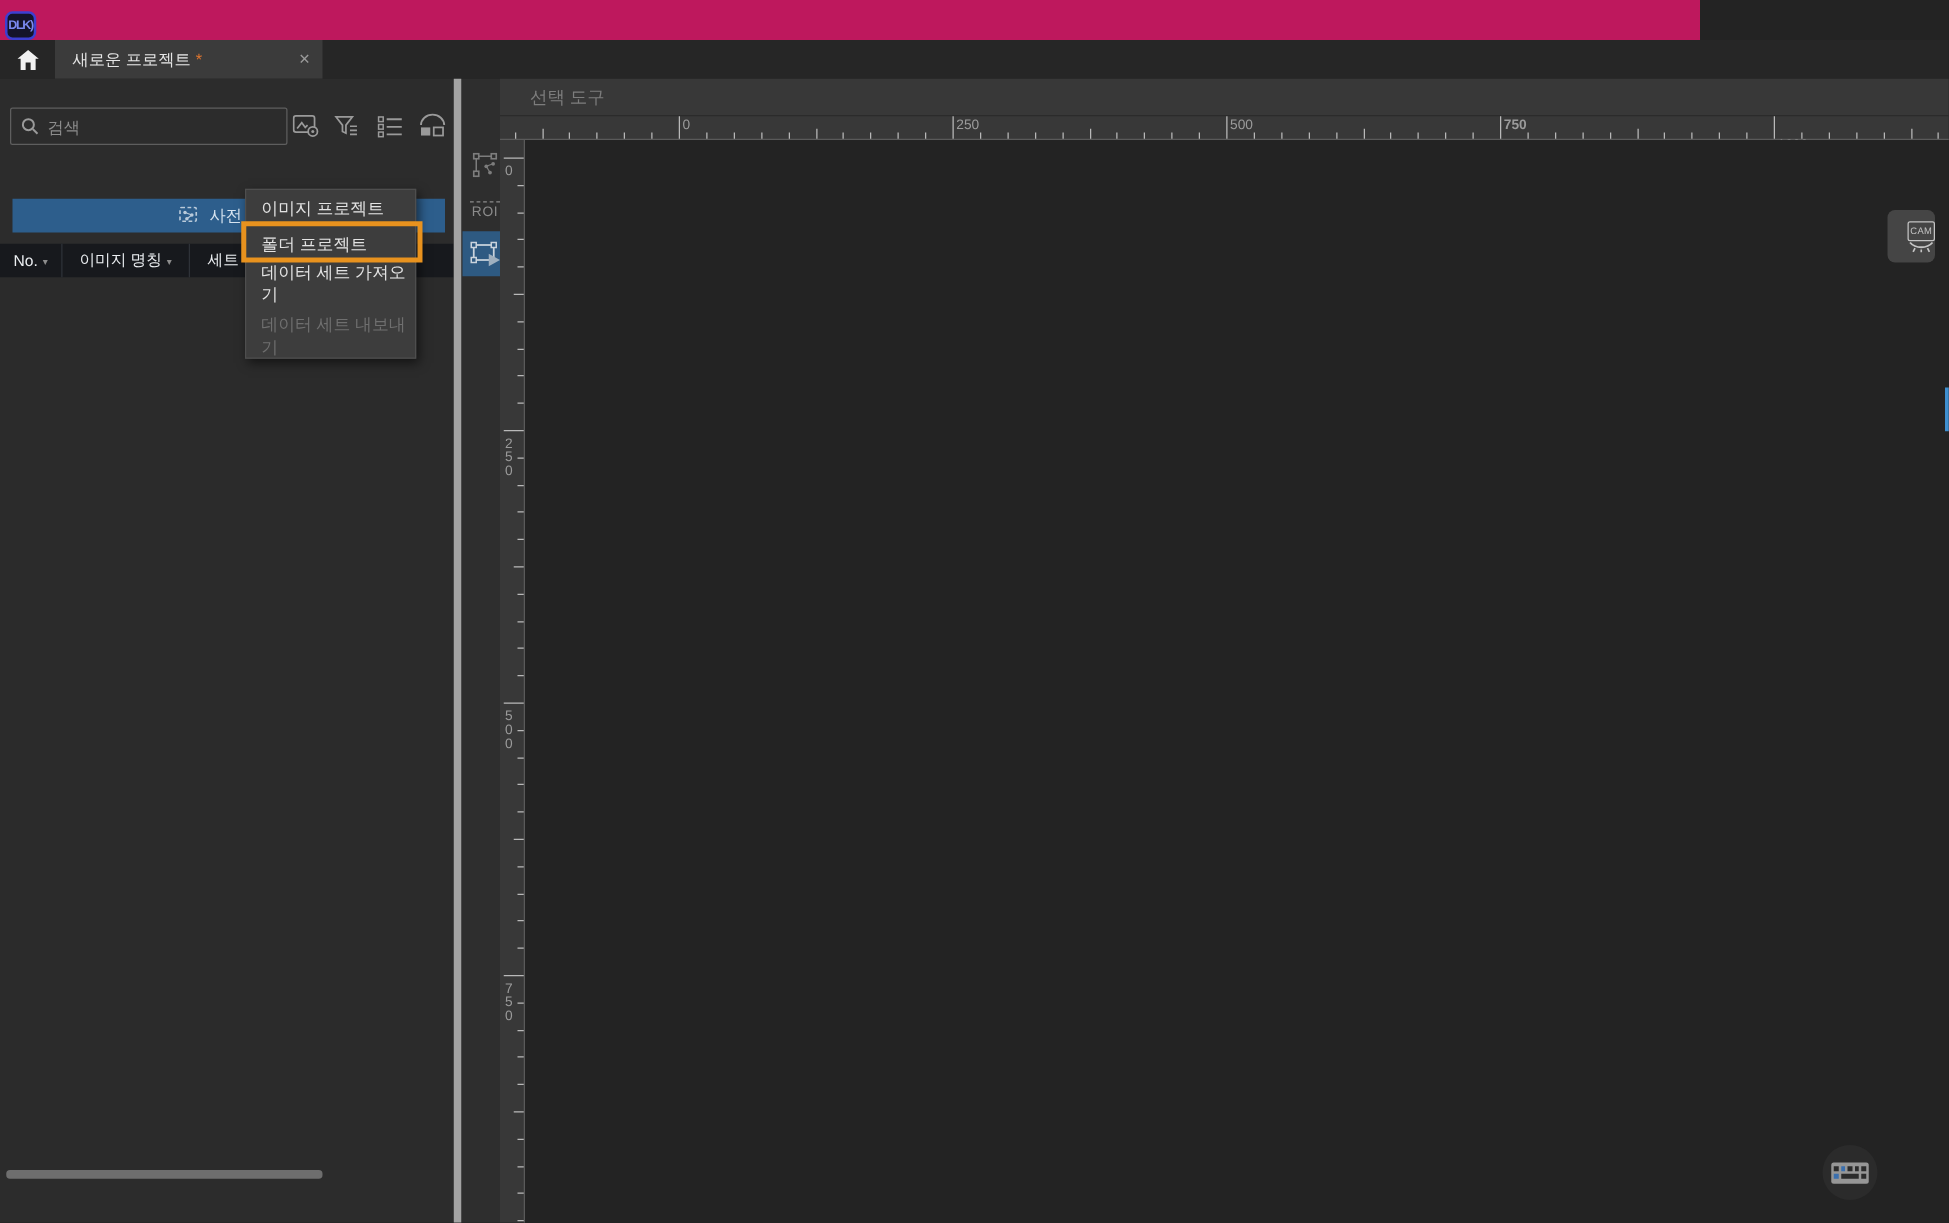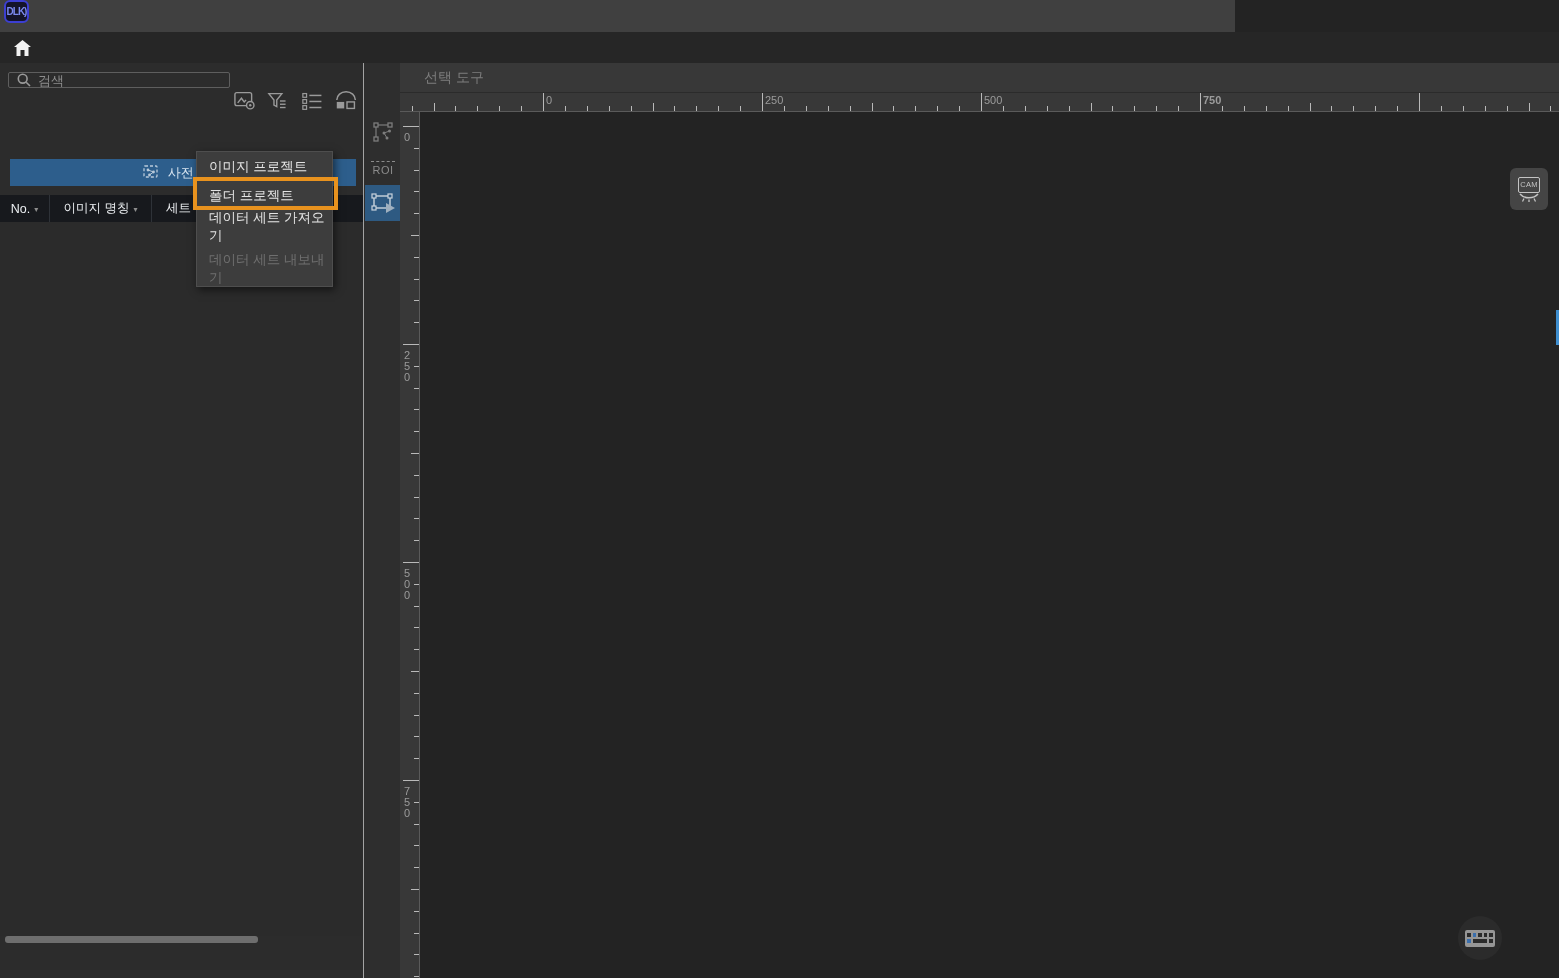--- a/index.html
+++ b/index.html
@@ -1,38 +1,38 @@
 <!DOCTYPE html>
 <html><head>
 <meta charset="utf-8">
 <style>
   * { margin:0; padding:0; box-sizing:border-box; }
   html,body { width:1559px; height:978px; background:#232323; overflow:hidden;
               font-family:"Liberation Sans","DejaVu Sans",sans-serif; }
   .abs { position:absolute; }
 
   
-  #menubar { left:0; top:0; width:1235px; height:32px; background:#404040; display:flex; align-items:flex-start; }
+  #menubar { left:0; top:0; width:1360px; height:32px; background:#be185d; display:flex; align-items:flex-end; }
   #logo { width:25px; height:23px; margin-left:4px; border:2px solid #3c3fd2; border-radius:6px;
           color:#7b8af0; font-size:10px; font-weight:bold; display:flex; align-items:center; justify-content:center;
           background:#14142a; letter-spacing:-1px; }
   .menu-item { color:#e8e8e8; font-size:14px; padding:6px 14px; cursor:default; }
   #menubar .menu-items { display:flex; margin-left:15px; gap:22px; }
 
   
   #tabbar { left:0; top:32px; width:1559px; height:31px; background:#262626; display:flex; align-items:stretch; }
   #home-btn { width:44px; display:flex; align-items:center; justify-content:center; }
   #active-tab { width:214px; background:#3b3b3b; display:flex; align-items:center; padding:0 10px 0 14px; }
   #tab-title { color:#e6e6e6; font-size:13px; }
   #tab-mod { color:#e0762f; font-size:13px; margin-left:4px; }
   #tab-close { margin-left:auto; color:#9a9a9a; font-size:15px; line-height:15px; cursor:default; }
 
   
   #left-panel { left:0; top:63px; width:363px; height:915px; background:#2c2c2c; }
-  #search-box { left:8px; top:9px; width:222px; height:16px; border:1px solid #5e5e5e; border-radius:2px;
+  #search-box { left:8px; top:23px; width:222px; height:30px; border:1px solid #5e5e5e; border-radius:2px;
                 display:flex; align-items:center; padding:0 8px; gap:7px; background:#2c2c2c; }
   #search-box input { background:transparent; border:0; outline:none; color:#bdbdbd; font-size:13px; width:160px;
                       font-family:inherit; }
   #search-box input::placeholder { color:#8d8d8d; }
   #panel-icons { left:234px; top:24px; width:124px; height:28px; display:flex; align-items:center; gap:11px; }
 
   #import-highlight { left:9px; top:63px; width:349px; height:29px; border:4px solid #E8921E; background:#E8921E; }
   #import-btn { width:100%; height:100%; background:#7e7e7e; border:0; color:#fff; font-size:13px;
                 font-family:inherit; display:flex; align-items:center; justify-content:center; gap:7px; cursor:default; }
   #import-btn .caret { font-size:9px; color:#fff; }
@@ -44,21 +44,21 @@
   #table-header { left:0; top:132px; width:363px; height:27px; background:#17191d; display:flex; align-items:center; }
   .th-cell { display:flex; align-items:center; justify-content:center; gap:4px; color:#eceff2; font-size:12.5px;
              height:100%; border-right:1px solid #2e3238; }
   .th-cell .sort { color:#8d8d8d; font-size:8px; margin-top:2px; }
   #rows-area { left:0; top:159px; width:363px; height:714px; background:#2b2b2b; }
   #hscroll-thumb { left:5px; top:873px; width:253px; height:7px; background:#6e6e6e; border-radius:3px; }
   #panel-footer { left:0; top:886px; width:363px; height:29px; background:#3a3a3a; display:flex; align-items:center;
                   padding-left:16px; color:#f2f2f2; font-size:13px; }
 
   
-  #tool-strip { left:363px; top:63px; width:37px; height:915px; background:#2e2e2e; border-left:1px solid #a3a3a3; }
+  #tool-strip { left:363px; top:63px; width:37px; height:915px; background:#2e2e2e; border-left:6px solid #a3a3a3; }
   .tool-btn { position:absolute; left:1px; width:36px; display:flex; align-items:center; justify-content:center;
               cursor:default; }
   #tool-smart { top:50px; height:38px; }
   #tool-roi { top:88px; height:34px; color:#8b8b8b; font-size:11px; letter-spacing:.5px; }
   #tool-roi .roi-inner { border-top:1px dashed #8b8b8b; padding:2px 1px 0 1px; }
   #tool-select { top:122px; height:36px; background:#2e5a82; }
 
   
   #canvas-header { left:400px; top:63px; width:1159px; height:30px; background:#383838; display:flex;
                    align-items:center; padding-left:24px; color:#7d7d7d; font-size:14px;
@@ -70,21 +70,21 @@
   .tick { position:absolute; background:#b9b9b9; }
   .tick.h { bottom:0; width:1px; }
   .tick.h.minor { height:5px; } .tick.h.mid { height:8px; } .tick.h.major { height:18px; }
   .tick.v { right:0; height:1px; }
   .tick.v.minor { width:5px; } .tick.v.mid { width:8px; } .tick.v.major { width:16px; }
   .rlabel { position:absolute; color:#9b9b9b; font-size:11px; }
   .rlabel.h { top:1px; }
   .rlabel.v { left:4px; line-height:11px; }
 
   #camera-btn { left:1510px; top:168px; width:38px; height:42px; background:#454545; border-radius:6px;
-                display:flex; flex-direction:column; align-items:center; justify-content:center; cursor:default; }
+                display:flex; flex-direction:column; align-items:flex-end; justify-content:center; cursor:default; }
   #cam-box { border:1.5px solid #c4c4c4; border-radius:2px; width:22px; height:16px; color:#c4c4c4;
              font-size:7.5px; display:flex; align-items:center; justify-content:center; letter-spacing:.3px; }
   #edge-handle { left:1556px; top:310px; width:3px; height:35px; background:#3f8fd0; }
 
   #kbd-btn { left:1458px; top:916px; width:44px; height:44px; border-radius:50%; background:#2b2b2b;
              display:flex; align-items:center; justify-content:center; cursor:default; }
   #kbd-body { width:30px; height:17px; background:#969696; border-radius:2px; padding:3px 2px 2px 2px; }
   .krow { display:flex; gap:2px; margin-bottom:2px; }
   .key { width:4px; height:4px; background:#2b2b2b; }
   .key.blue { background:#3a6fae; }
@@ -106,20 +106,25 @@
 
 <div id="menubar" class="abs">
   <div id="logo">DLK)</div>
 </div>
 
 <div id="tabbar" class="abs">
   <div id="home-btn">
     <svg width="19" height="18" viewBox="0 0 19 18">
       <path d="M9.5 1 L18 8 L15.5 8 L15.5 17 L11.5 17 L11.5 11 L7.5 11 L7.5 17 L3.5 17 L3.5 8 L1 8 Z" fill="#f2f2f2"></path>
     </svg>
+  </div>
+  <div id="active-tab">
+    <span id="tab-title">새로운 프로젝트</span>
+    <span id="tab-mod">*</span>
+    <span id="tab-close">×</span>
   </div>
 </div>
 
 <div id="left-panel" class="abs">
 
   <div id="search-box" class="abs">
     <svg width="14" height="14" viewBox="0 0 14 14">
       <circle cx="5.7" cy="5.7" r="4.4" fill="none" stroke="#9a9a9a" stroke-width="1.6"></circle>
       <line x1="9.2" y1="9.2" x2="13" y2="13" stroke="#9a9a9a" stroke-width="1.6"></line>
     </svg>

